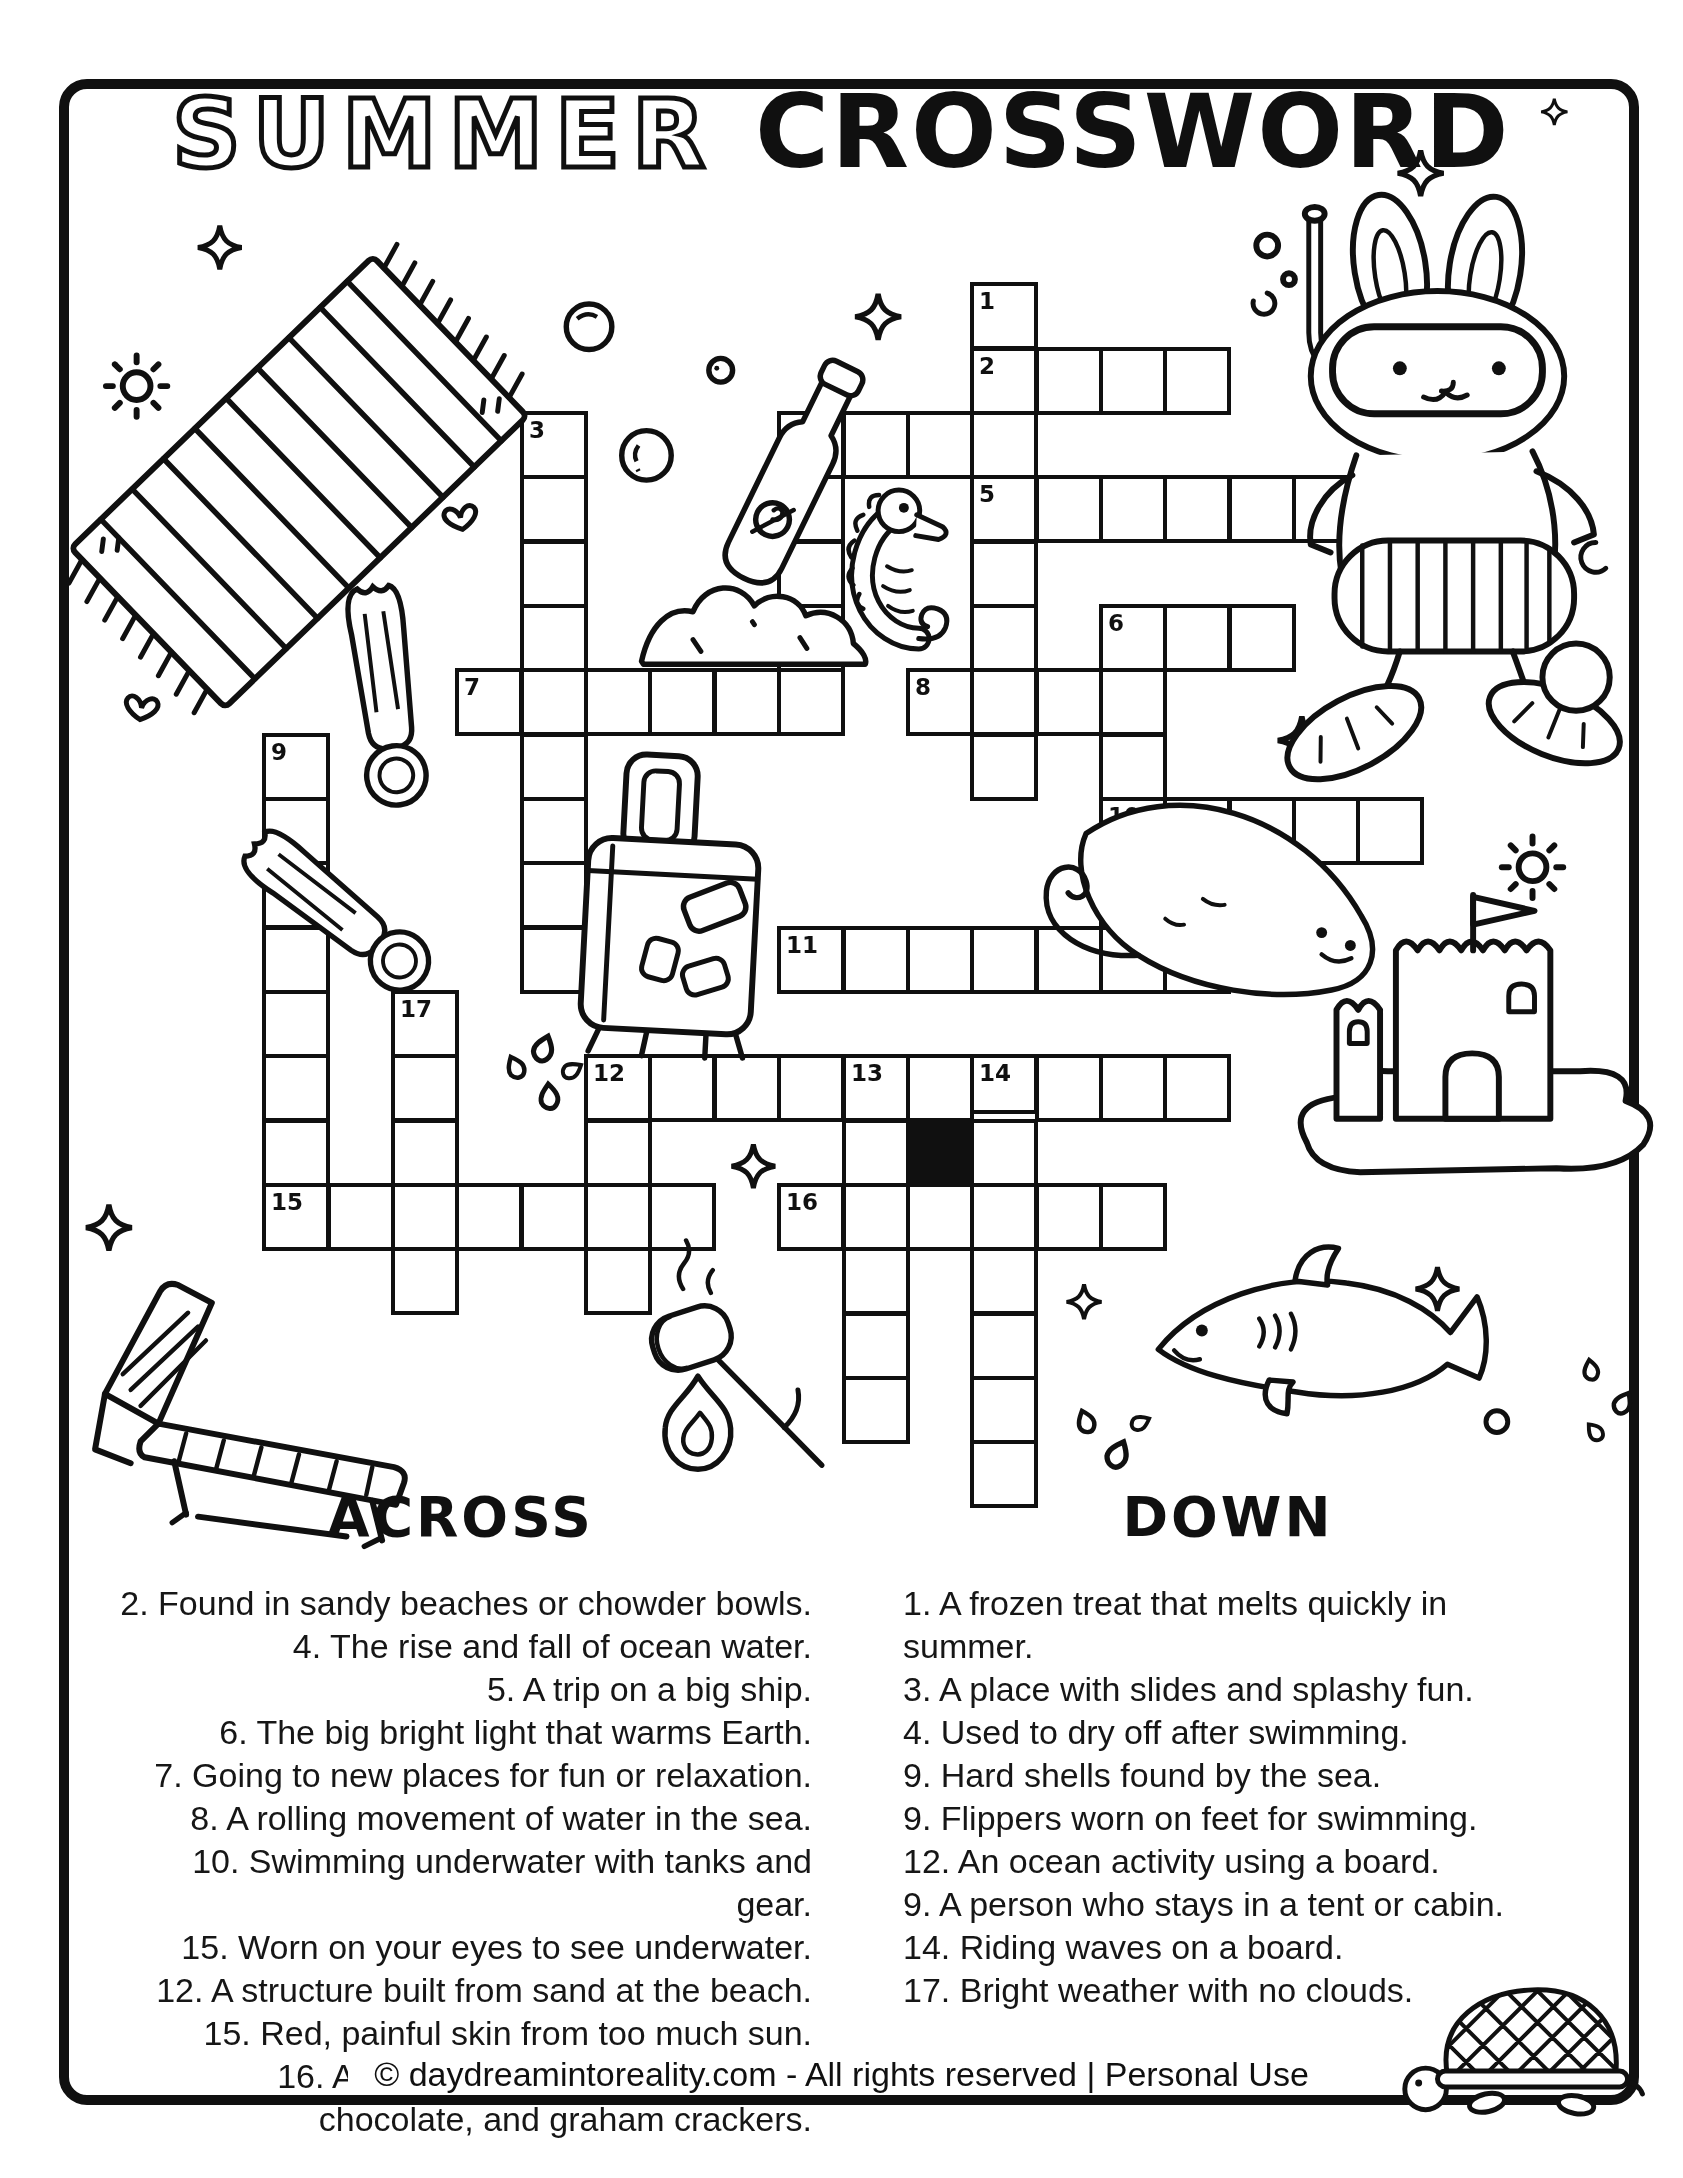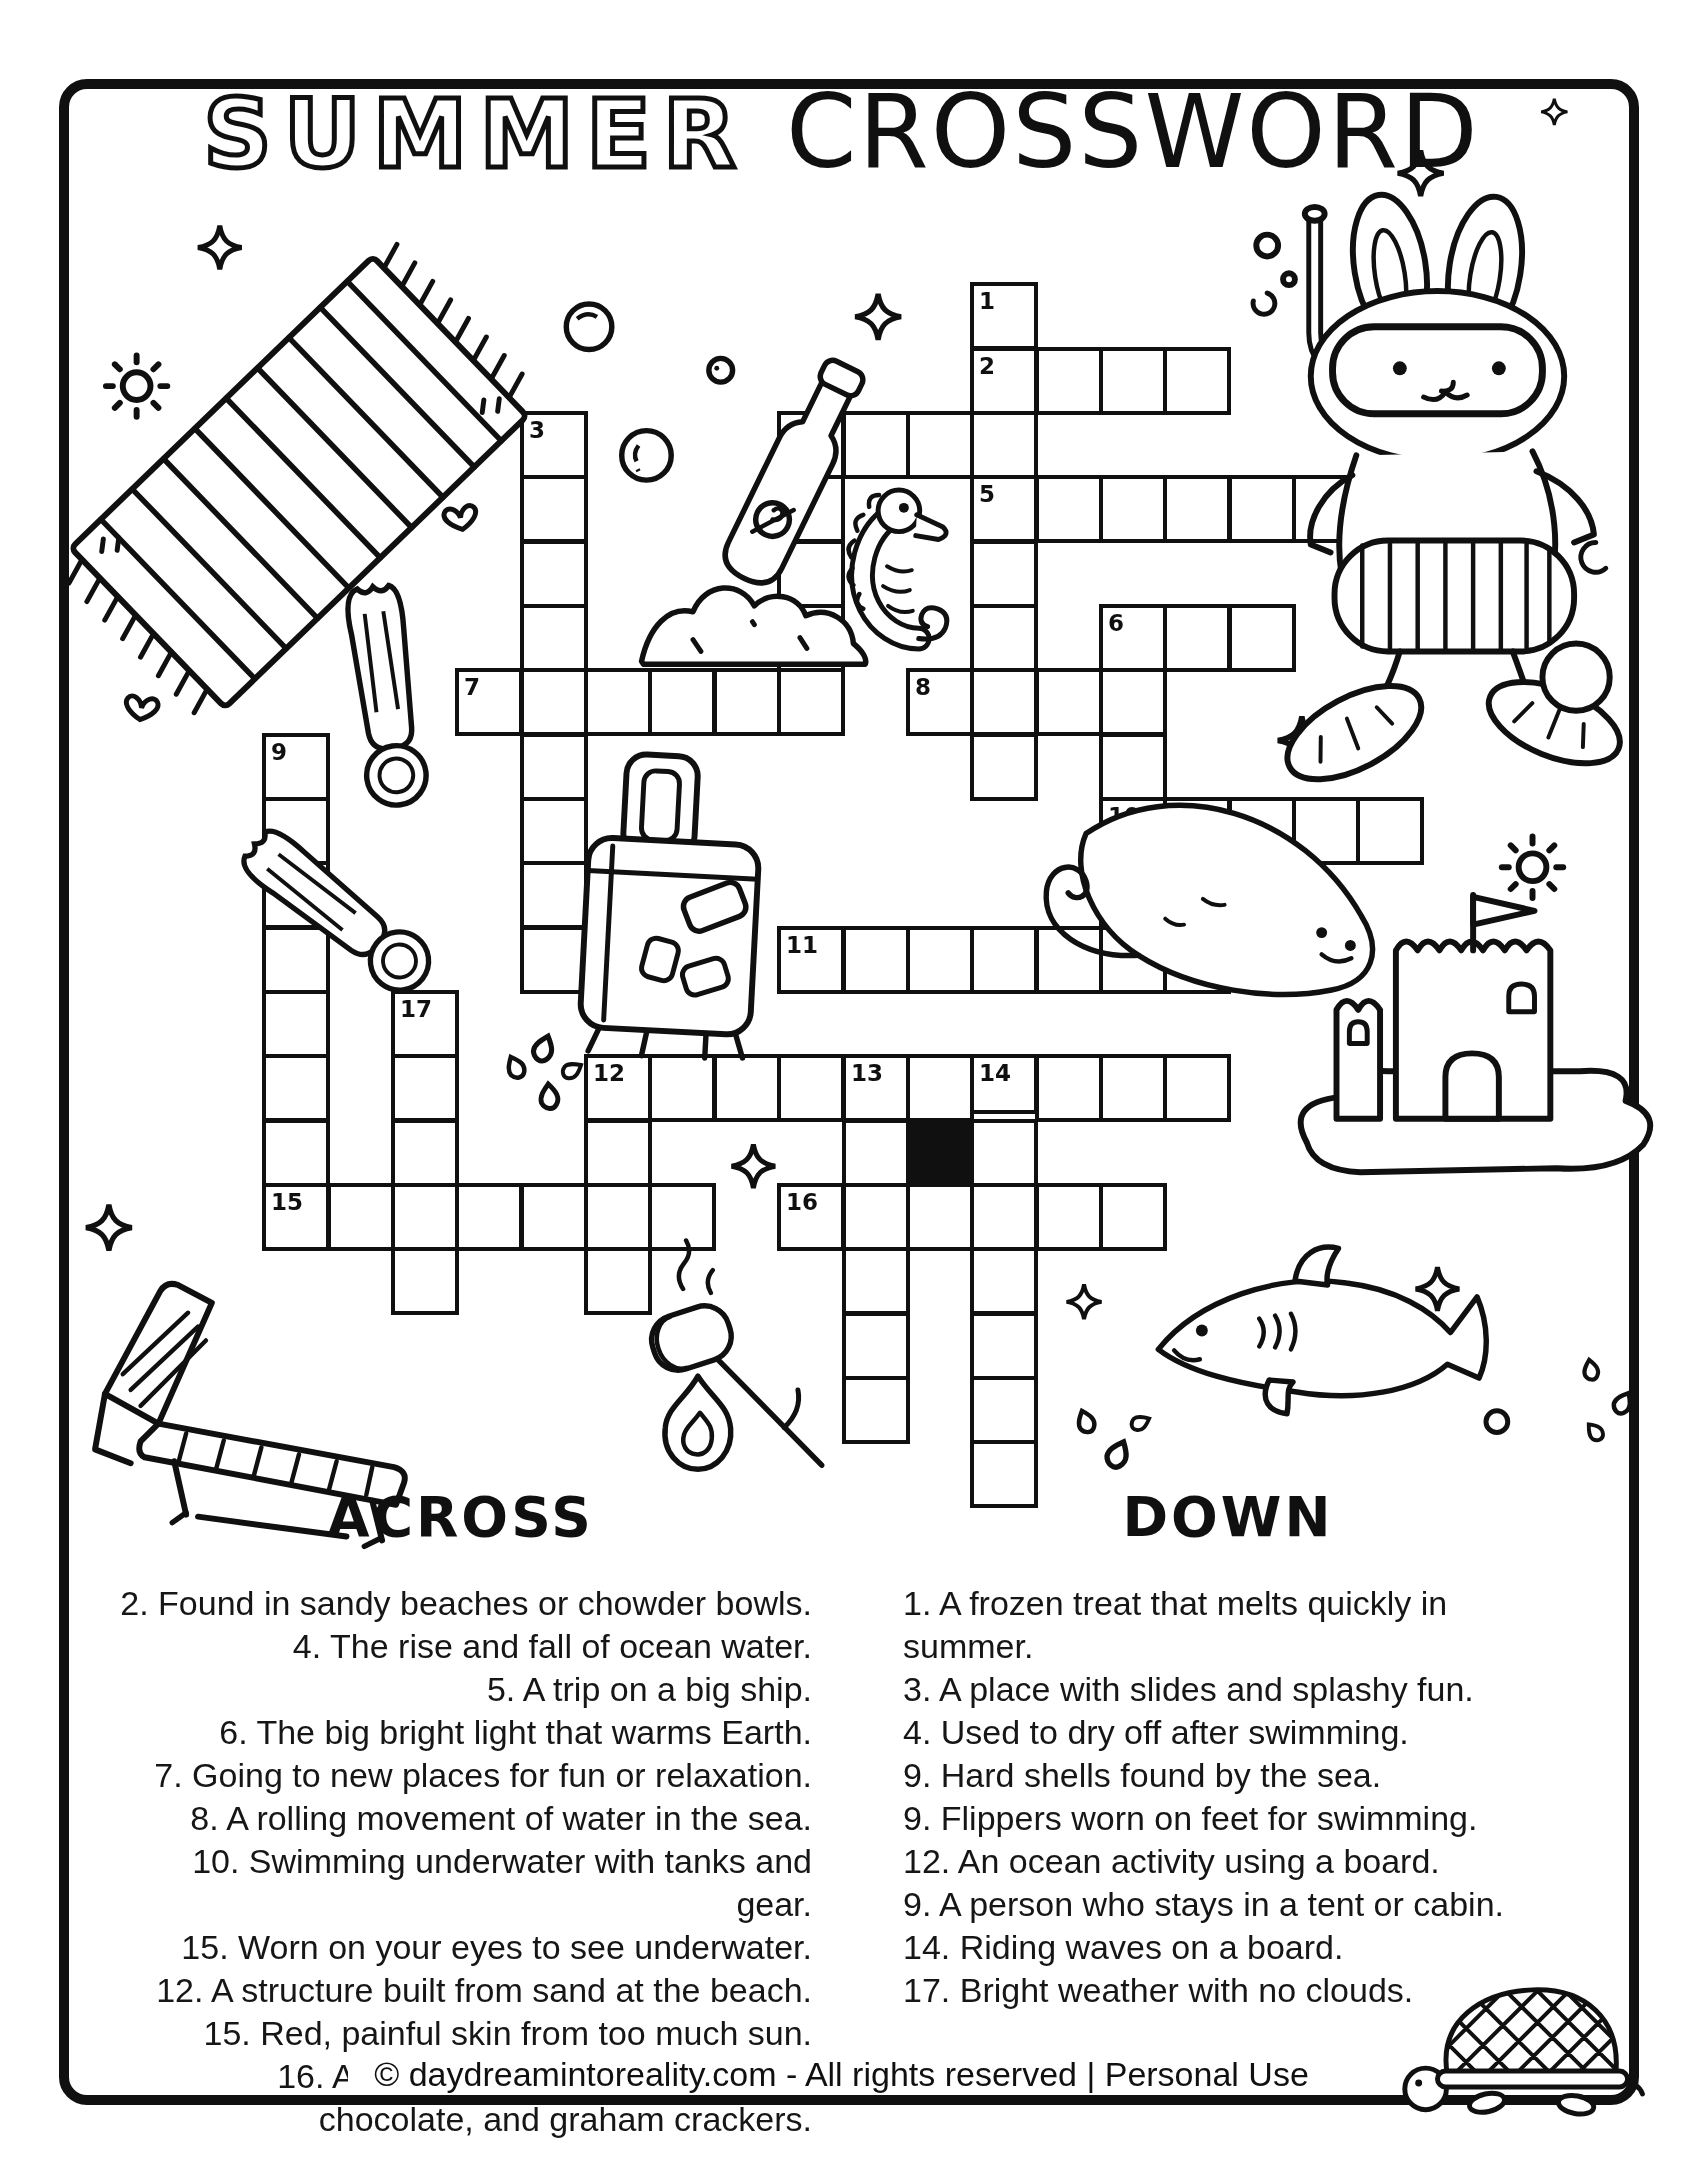--- a/index.html
+++ b/index.html
@@ -5,21 +5,21 @@
   html,body{margin:0;padding:0;background:#fff;}
   #page{position:relative;width:1683px;height:2178px;background:#fff;overflow:hidden;
         font-family:"Liberation Sans",sans-serif;color:#101010;}
   #frame{position:absolute;left:59px;top:79px;width:1560px;height:2006px;
          border:10px solid #101010;border-radius:28px;z-index:1;}
   
   #title{position:absolute;left:0;top:73px;width:1683px;display:flex;justify-content:center;
          align-items:baseline;gap:38px;z-index:4;}
   #title .outline{font-family:"DejaVu Sans",sans-serif;font-weight:700;font-size:95px;
          letter-spacing:12px;color:#fff;-webkit-text-stroke:5px #101010;}
-  #title .solid{font-family:"DejaVu Sans",sans-serif;font-weight:400;font-size:101px;
+  #title .solid{font-family:"DejaVu Sans",sans-serif;font-weight:700;font-size:101px;
          letter-spacing:2px;color:#101010;}
   
   #grid{position:absolute;left:0;top:0;z-index:2;}
   .cell{position:absolute;box-sizing:border-box;border:4px solid #101010;background:#fff;}
   .cell.black{background:#101010;}
   .num{position:absolute;top:0px;left:5px;font-family:"DejaVu Sans",sans-serif;
        font-weight:700;font-size:23px;line-height:30px;color:#101010;}
   
   #doodles{position:absolute;left:0;top:0;z-index:3;pointer-events:none;}
   

